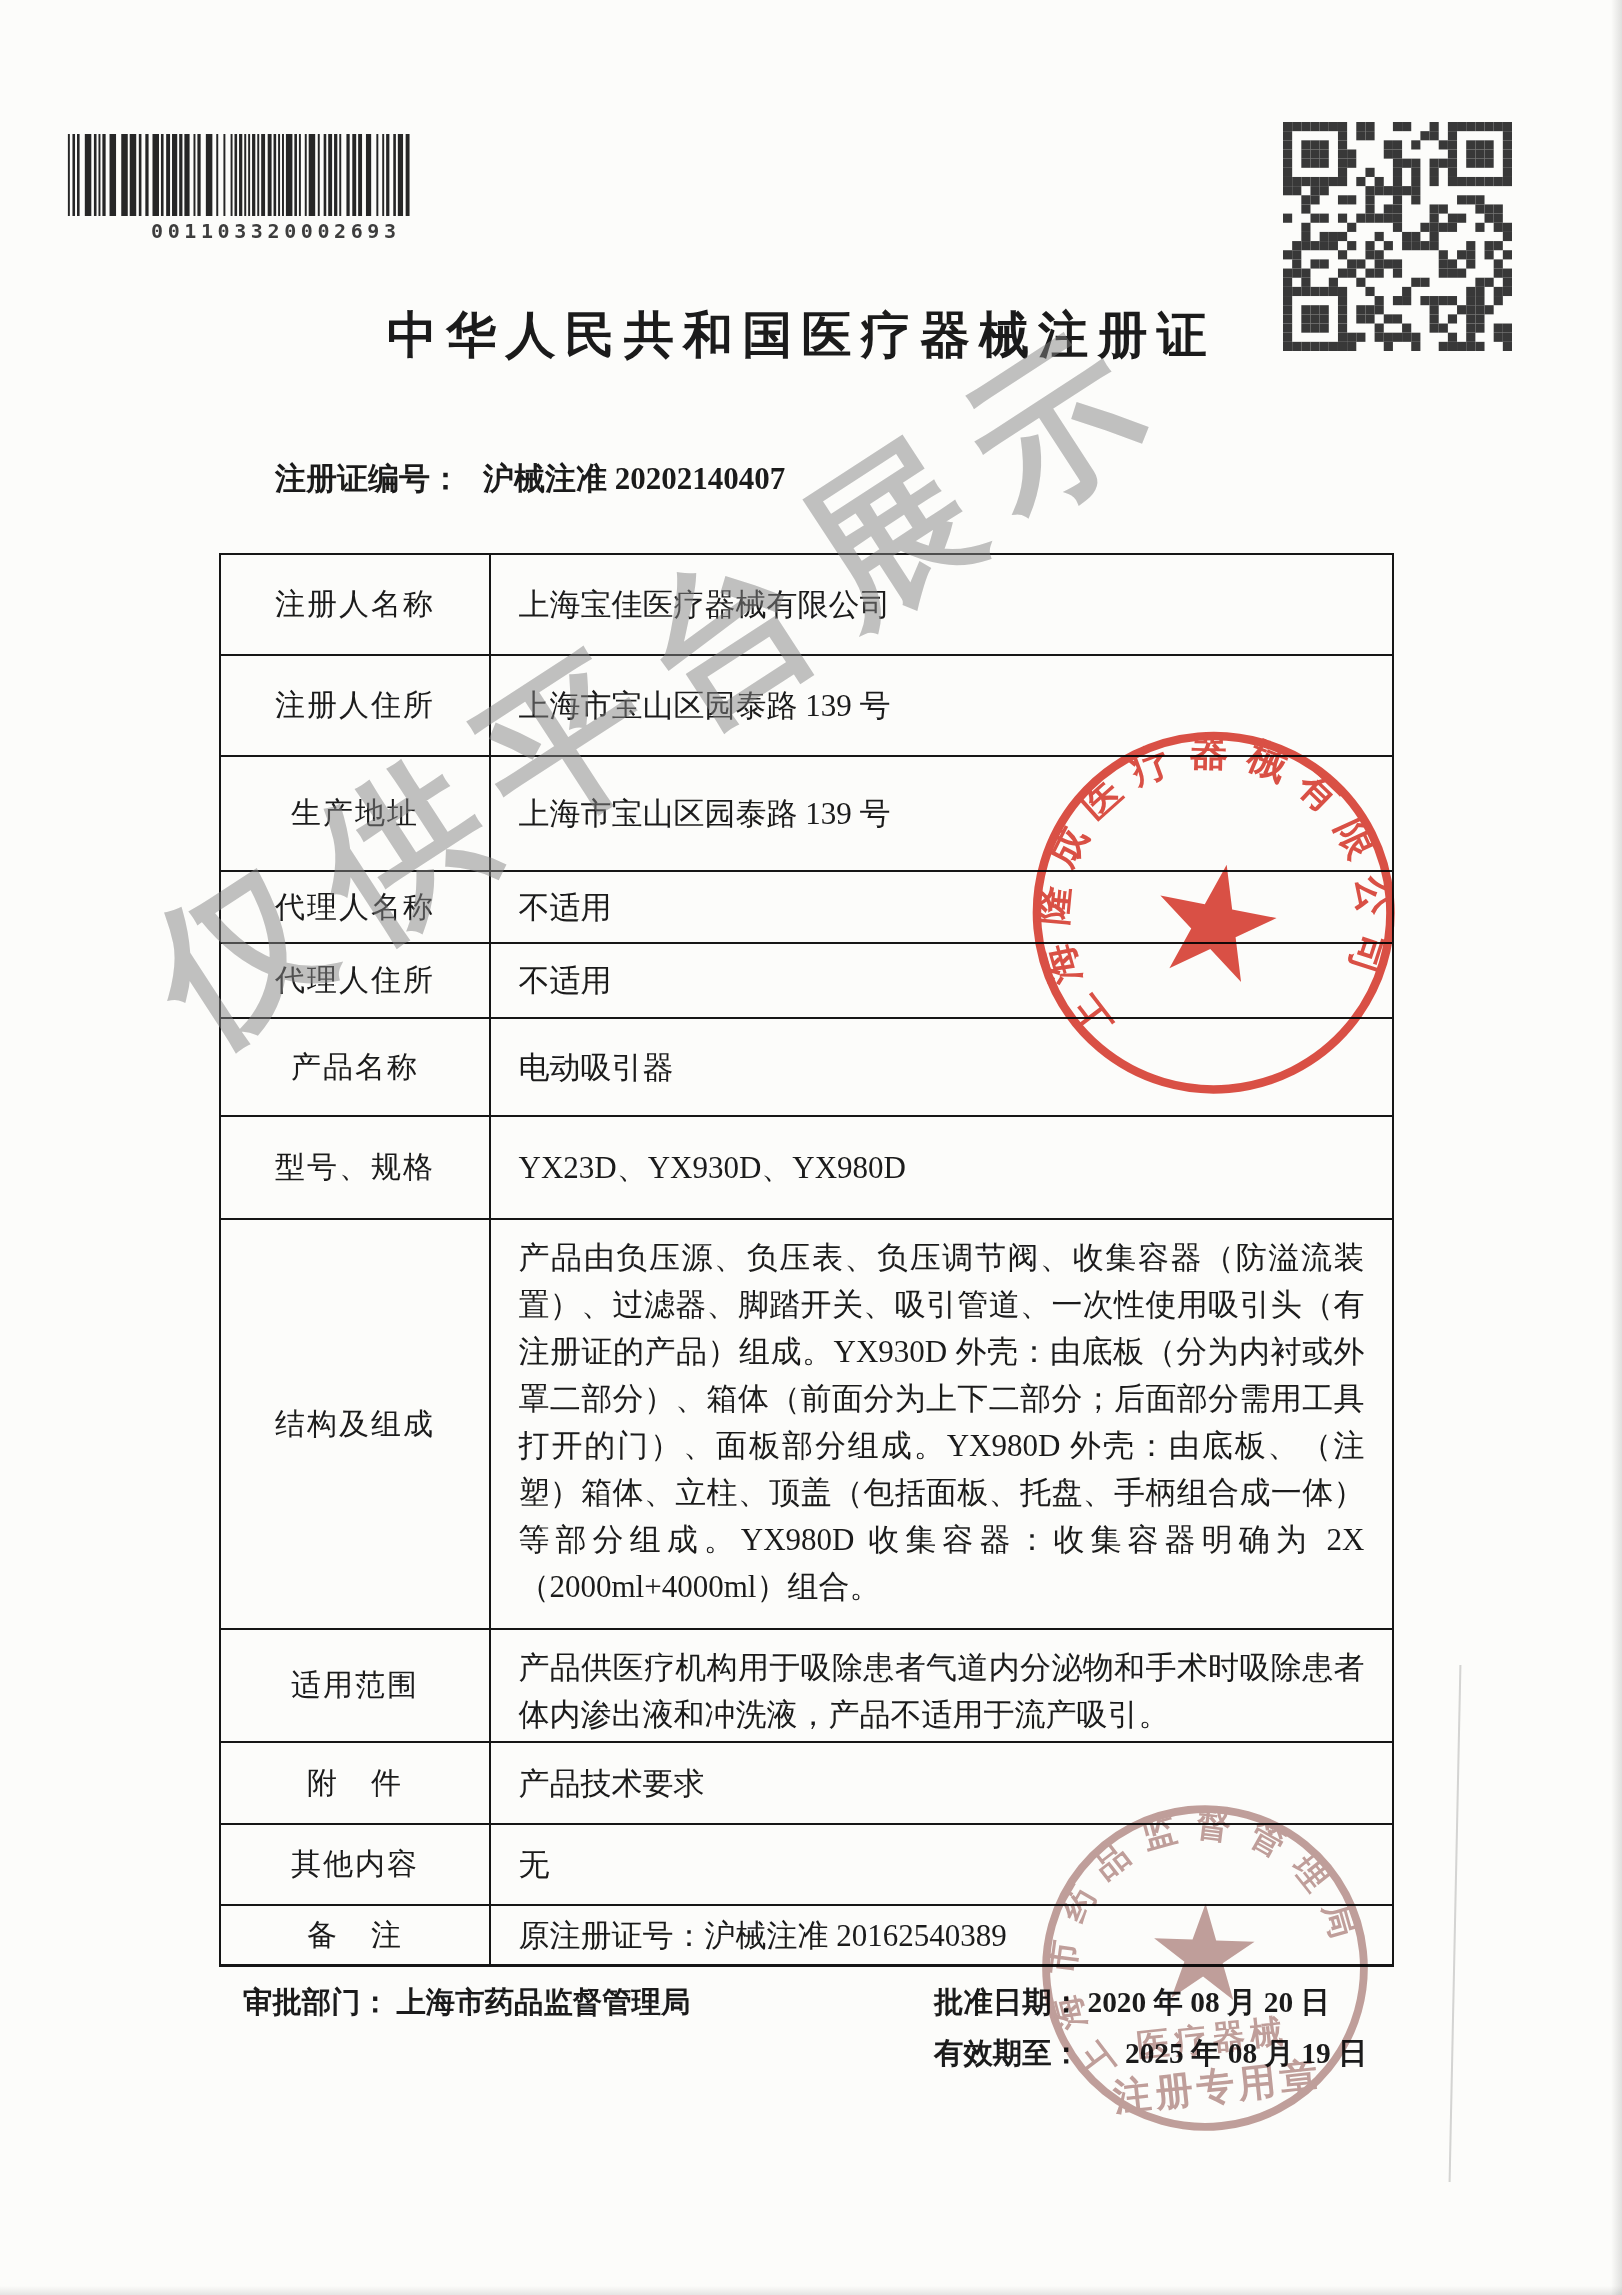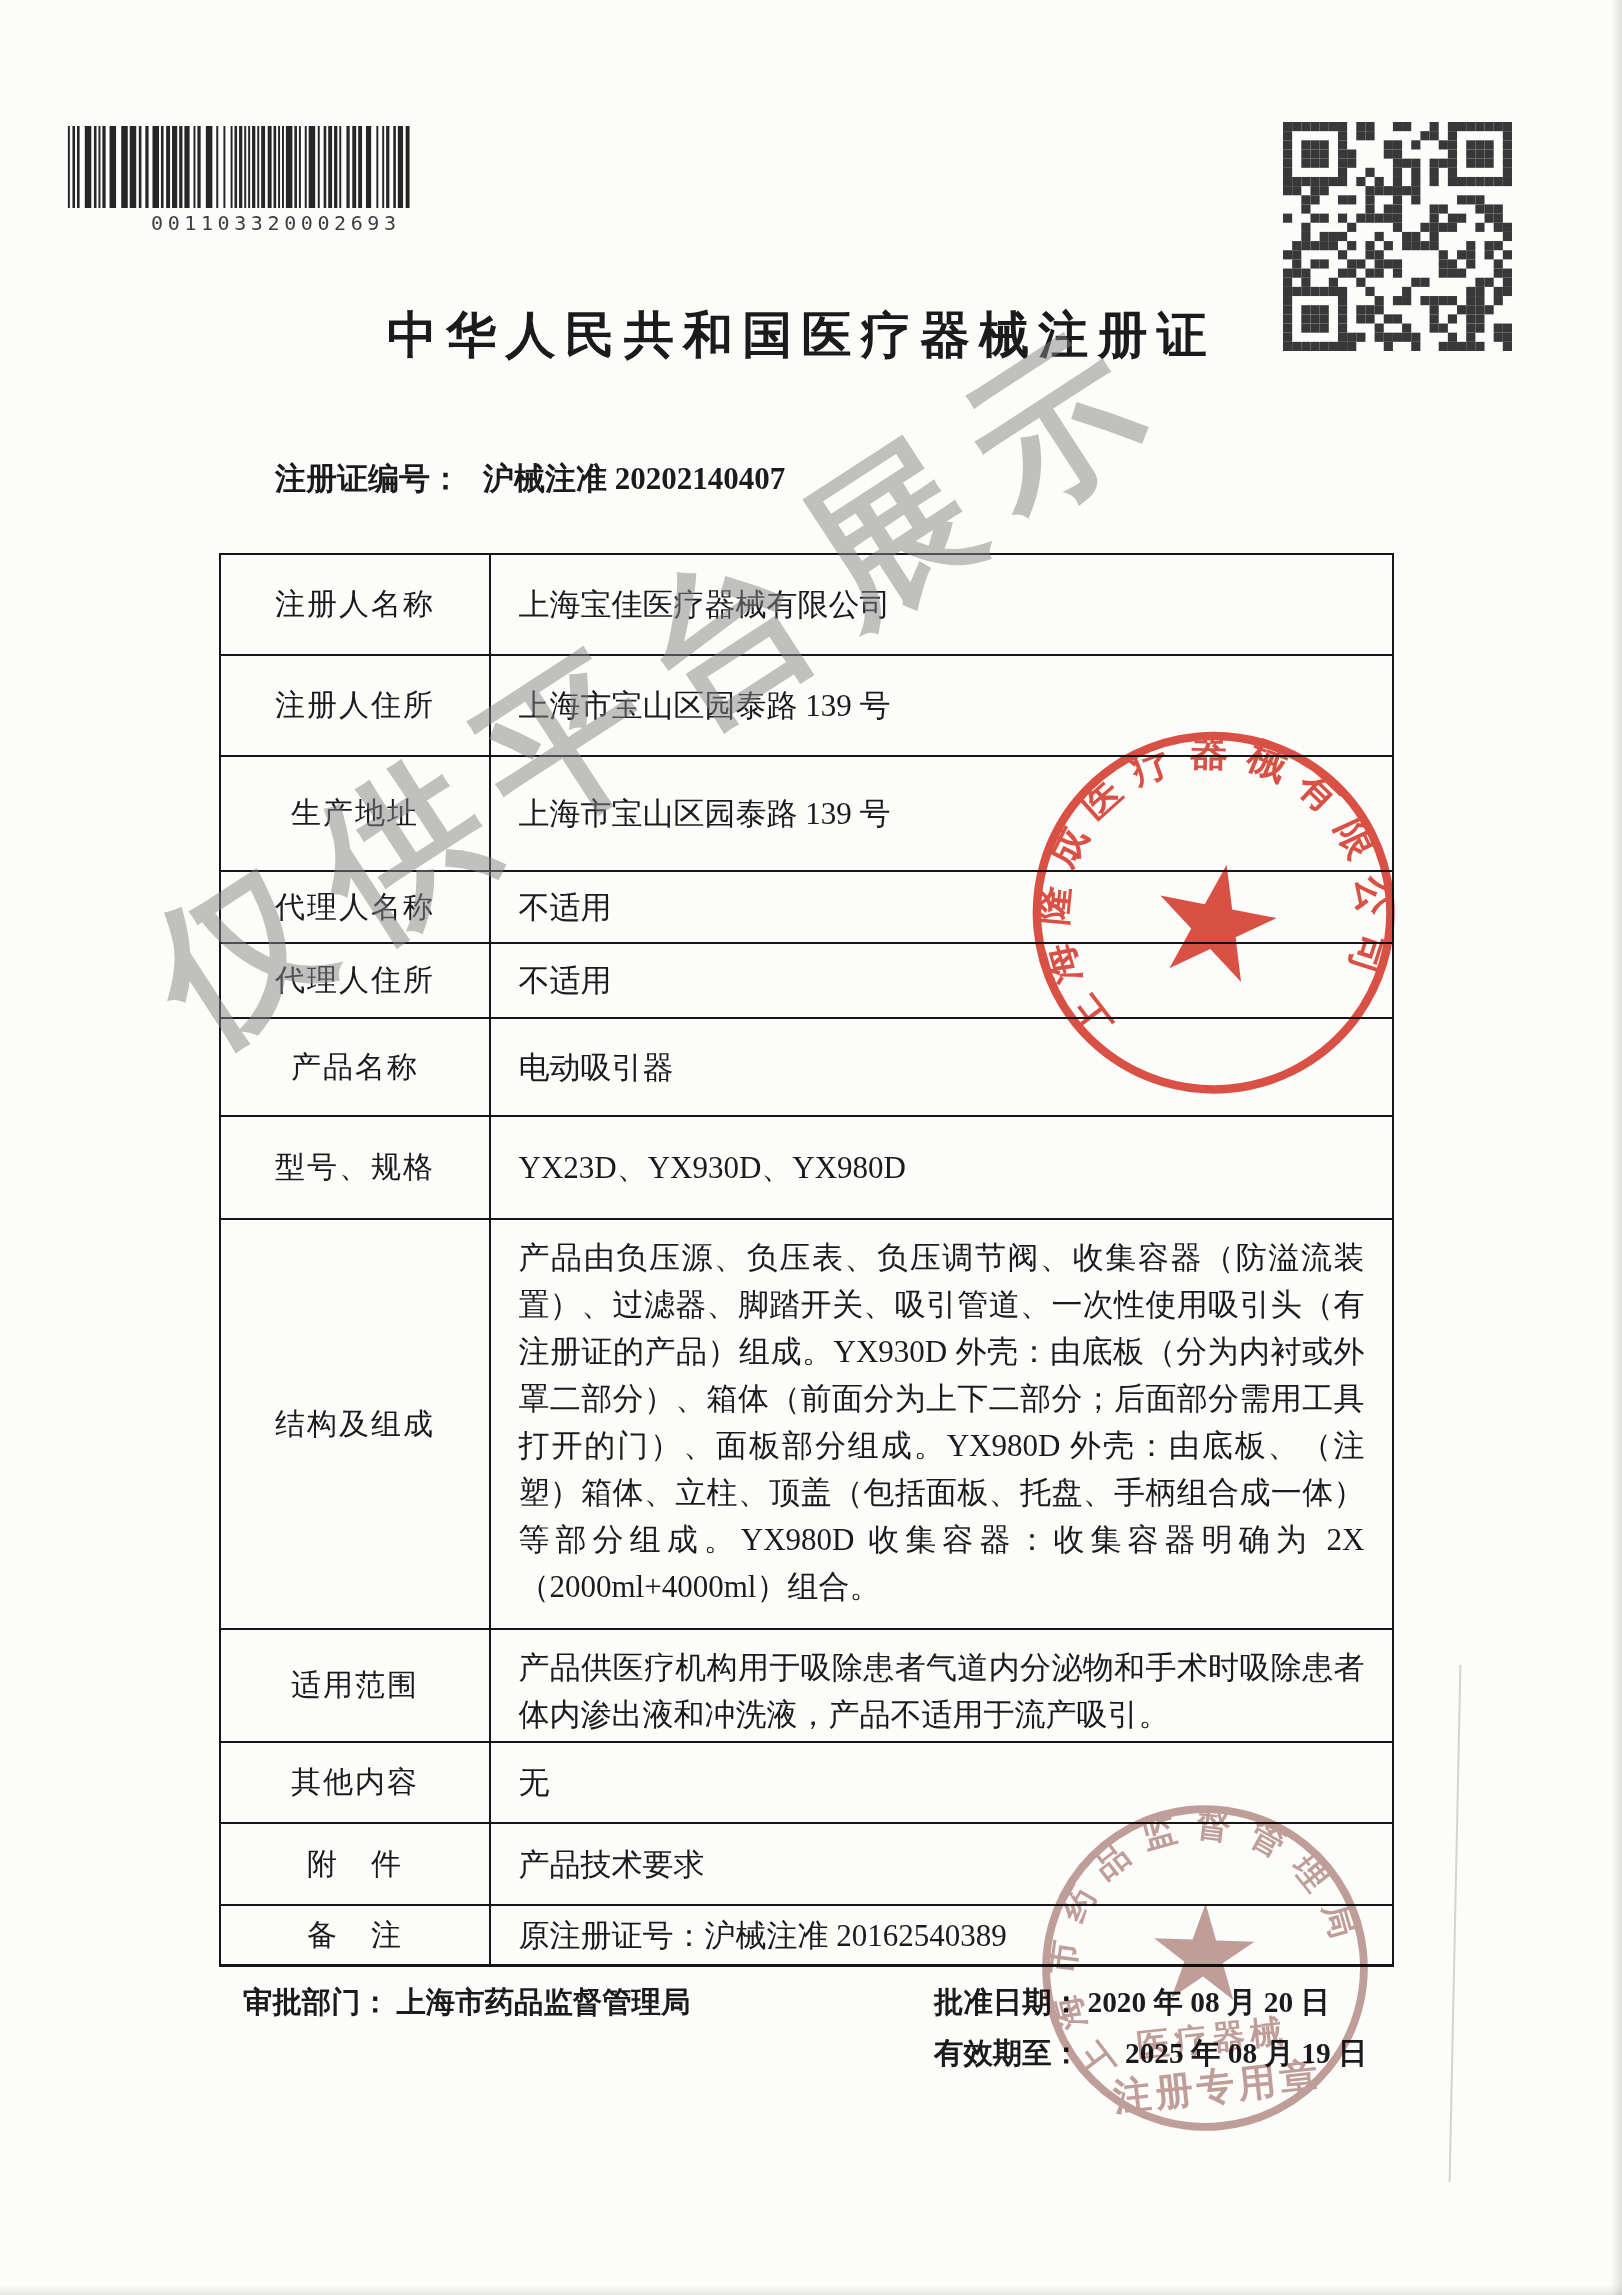--- a/index.html
+++ b/index.html
@@ -1,20 +1,20 @@
 <!DOCTYPE html>
 <html style="font-size:10.5px"><head>
 <meta charset="utf-8">
 <style>
   html,body{margin:0;padding:0;background:#e9e9e7;}
   .page{position:relative;width:1623px;height:2295px;background:#fcfcfa;overflow:hidden;
         font-family:"Liberation Serif",serif;color:#1b1b1b;}
 
   
-  .barcode{position:absolute;left:67px;top:126px;width:348px;}
+  .barcode{position:absolute;left:67px;top:134px;width:348px;font-weight:bold;}
   .barcode-bars{display:block;}
   .barcode-number{margin-top:2.6px;padding-left:84px;font-family:"DejaVu Sans Mono",monospace;
                   font-size:20px;letter-spacing:4.6px;color:#3d3d3d;}
 
   
   .qr{position:absolute;left:1283px;top:122px;}
 
   
   .title{position:absolute;left:0;top:302px;width:1603px;margin:0;text-align:center;
          font-size:50px;font-weight:700;letter-spacing:9.2px;}
@@ -476,27 +476,27 @@
       <div class="tvalue">YX23D、YX930D、YX980D</div>
     </div>
     <div class="trow" style="height:410px">
       <div class="tlabel">结构及组成</div>
       <div class="tvalue justify">产品由负压源、负压表、负压调节阀、收集容器（防溢流装置）、过滤器、脚踏开关、吸引管道、一次性使用吸引头（有注册证的产品）组成。YX930D 外壳：由底板（分为内衬或外罩二部分）、箱体（前面分为上下二部分；后面部分需用工具打开的门）、面板部分组成。YX980D 外壳：由底板、（注塑）箱体、立柱、顶盖（包括面板、托盘、手柄组合成一体）等部分组成。YX980D 收集容器：收集容器明确为 2X（2000ml+4000ml）组合。</div>
     </div>
     <div class="trow" style="height:113px">
       <div class="tlabel">适用范围</div>
       <div class="tvalue justify">产品供医疗机构用于吸除患者气道内分泌物和手术时吸除患者体内渗出液和冲洗液，产品不适用于流产吸引。</div>
     </div>
+    <div class="trow" style="height:82px">
+      <div class="tlabel">附　件</div>
+      <div class="tvalue">产品技术要求</div>
+    </div>
     <div class="trow" style="height:81px">
       <div class="tlabel">其他内容</div>
       <div class="tvalue">无</div>
-    </div>
-    <div class="trow" style="height:82px">
-      <div class="tlabel">附　件</div>
-      <div class="tvalue">产品技术要求</div>
     </div>
     <div class="trow" style="height:58px">
       <div class="tlabel">备　注</div>
       <div class="tvalue">原注册证号：沪械注准 20162540389</div>
     </div>
   </div>
 
   <div class="footer-line f-dept">
     <span>审批部门：</span>
     <span>上海市药品监督管理局</span>

